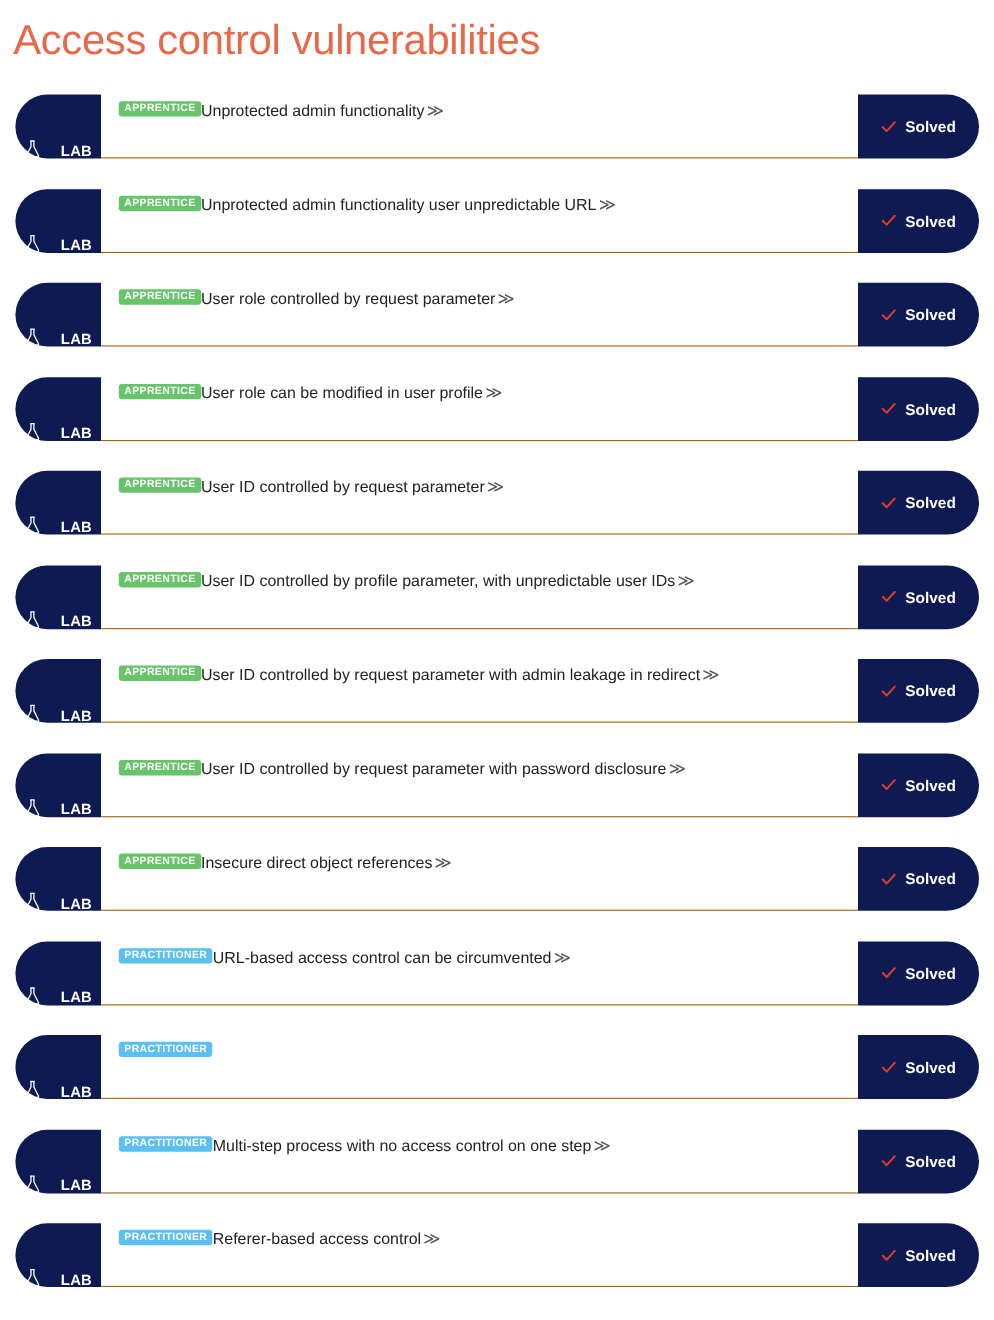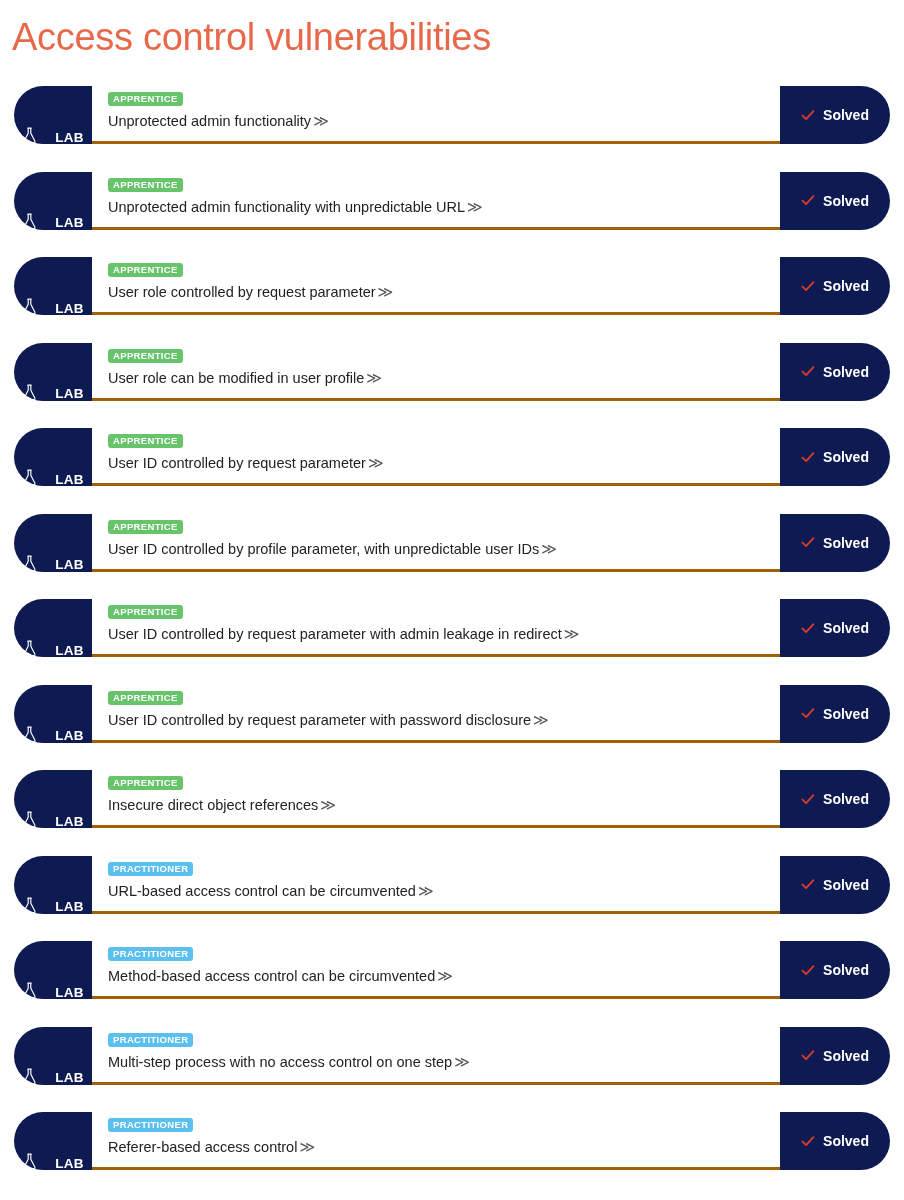--- a/index.html
+++ b/index.html
@@ -80,24 +80,24 @@
     font-weight: 700;
     letter-spacing: 0.2px;
     color: #ffffff;
     line-height: 1;
   }
 
   
   .lab-body {
     flex: 1 1 auto;
     background: #ffffff;
-    border-bottom: 3px solid #a16207;
+    border-bottom: 1px solid #a16207;
     padding: 6px 0 4px 16px;
     display: flex;
-    flex-direction: column;
+    flex-direction: row;
     justify-content: flex-start;
     min-width: 0;
   }
 
   .level-badge {
     align-self: flex-start;
     display: inline-block;
     font-size: 9.5px;
     font-weight: 700;
     letter-spacing: 0.35px;
@@ -193,21 +193,21 @@
       <div class="lab-tag">
         <svg class="flask-icon" viewBox="0 0 16 18" aria-hidden="true">
           <path d="M6.2 1.2 h3.6 M6.6 1.2 v5.4 L2.2 15.2 a1 1 0 0 0 .9 1.5 h9.8 a1 1 0 0 0 .9 -1.5 L9.4 6.6 V1.2" fill="none" stroke="#ffffff" stroke-width="1.25" stroke-linecap="round" stroke-linejoin="round"></path>
         </svg>
         <span class="lab-tag-label">LAB</span>
       </div>
 
       <div class="lab-body">
         <span class="level-badge level-apprentice">APPRENTICE</span>
         <span class="lab-title">
-          <span>Unprotected admin functionality with unpredictable URL</span><span class="chev">≫</span>
+          <span>Unprotected admin functionality user unpredictable URL</span><span class="chev">≫</span>
         </span>
       </div>
 
       <div class="lab-status">
         <svg class="check-icon" viewBox="0 0 14 13" aria-hidden="true">
           <path d="M1.5 6.6 L5.1 10.2 L12.4 2.2" fill="none" stroke="#d93b2b" stroke-width="1.9" stroke-linecap="round" stroke-linejoin="round"></path>
         </svg>
         <span class="status-label">Solved</span>
       </div>
 
@@ -435,23 +435,20 @@
 
       <div class="lab-tag">
         <svg class="flask-icon" viewBox="0 0 16 18" aria-hidden="true">
           <path d="M6.2 1.2 h3.6 M6.6 1.2 v5.4 L2.2 15.2 a1 1 0 0 0 .9 1.5 h9.8 a1 1 0 0 0 .9 -1.5 L9.4 6.6 V1.2" fill="none" stroke="#ffffff" stroke-width="1.25" stroke-linecap="round" stroke-linejoin="round"></path>
         </svg>
         <span class="lab-tag-label">LAB</span>
       </div>
 
       <div class="lab-body">
         <span class="level-badge level-practitioner">PRACTITIONER</span>
-        <span class="lab-title">
-          <span>Method-based access control can be circumvented</span><span class="chev">≫</span>
-        </span>
       </div>
 
       <div class="lab-status">
         <svg class="check-icon" viewBox="0 0 14 13" aria-hidden="true">
           <path d="M1.5 6.6 L5.1 10.2 L12.4 2.2" fill="none" stroke="#d93b2b" stroke-width="1.9" stroke-linecap="round" stroke-linejoin="round"></path>
         </svg>
         <span class="status-label">Solved</span>
       </div>
 
     </div>

